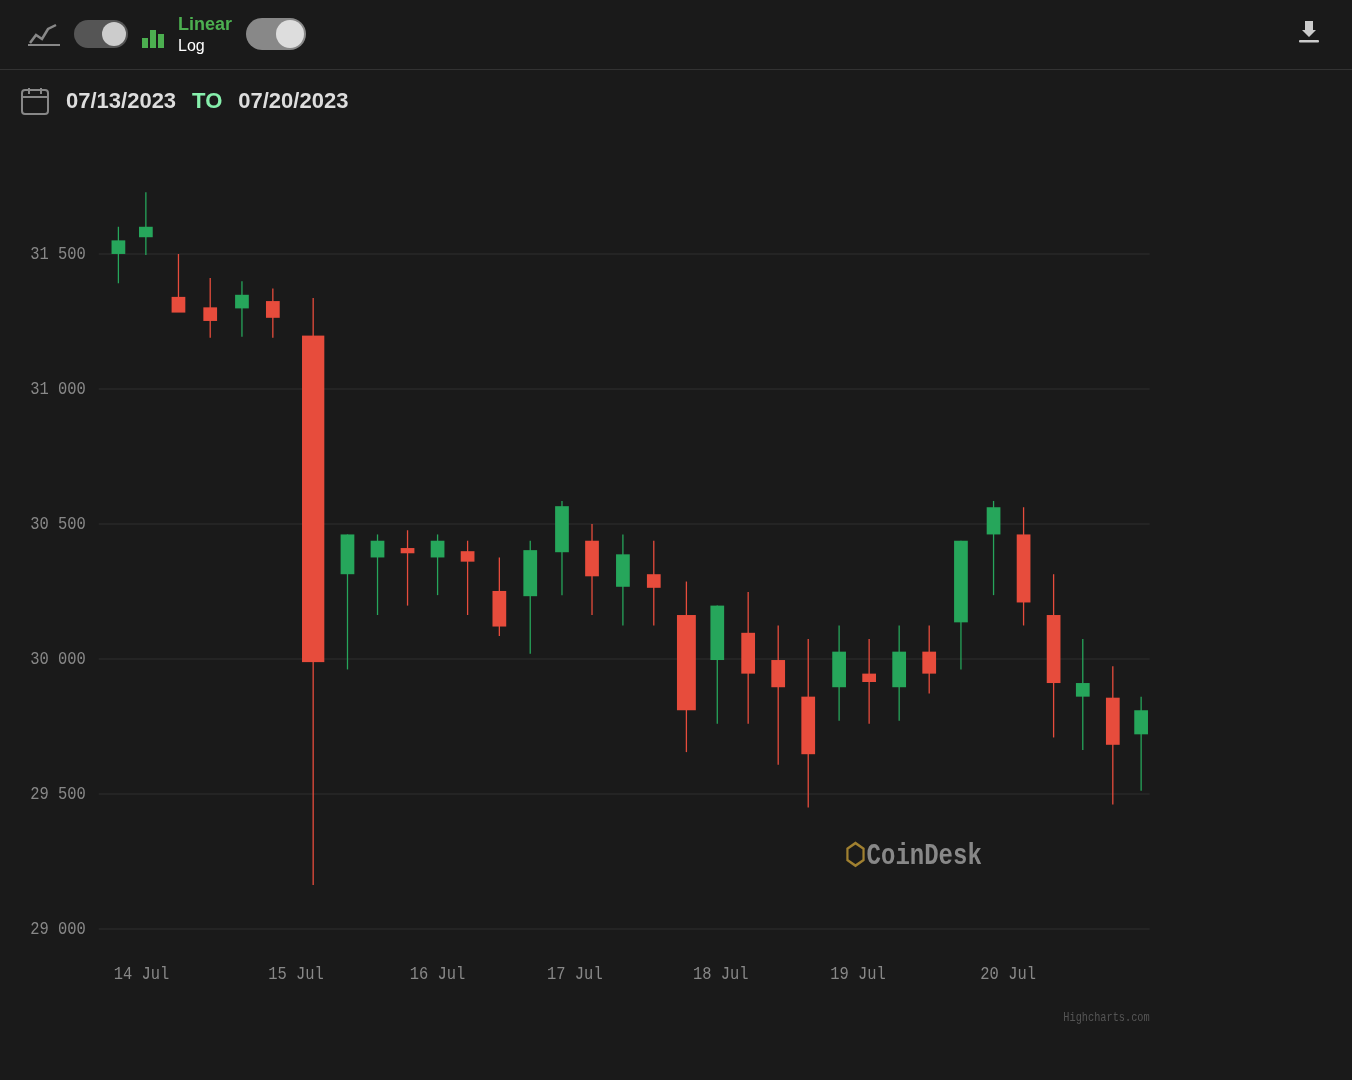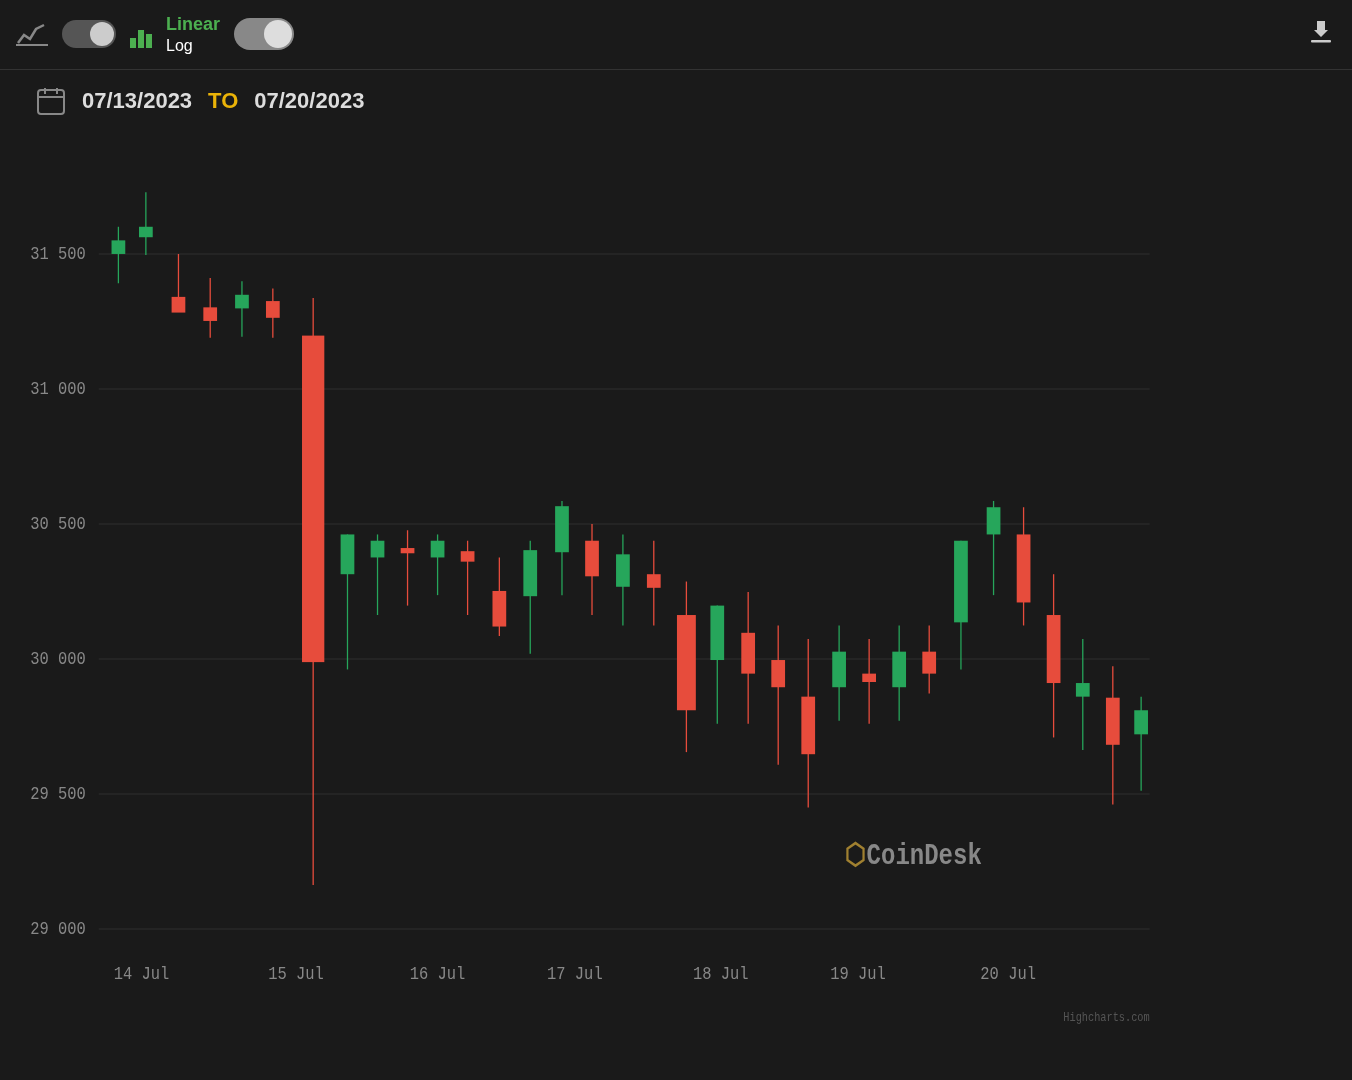--- a/index.html
+++ b/index.html
@@ -8,21 +8,21 @@
       color: #ccc;
       font-family: Arial, sans-serif;
       width: 1352px;
       height: 1080px;
       overflow: hidden;
     }
 
     .toolbar {
       display: flex;
       align-items: center;
-      padding: 14px 16px;
+      padding: 14px 28px;
       gap: 22px;
       border-bottom: 1px solid #333;
     }
 
     .toolbar-left {
       display: flex;
       align-items: center;
       gap: 14px;
     }
 
@@ -124,21 +124,21 @@
 
     .download-btn {
       margin-left: auto;
       cursor: pointer;
       color: #ccc;
     }
 
     .date-bar {
       display: flex;
       align-items: center;
-      padding: 16px 36px;
+      padding: 16px 20px;
       gap: 16px;
       font-size: 20px;
       color: #ccc;
       font-weight: bold;
     }
 
     .calendar-icon {
       width: 30px;
       height: 30px;
     }
@@ -149,21 +149,21 @@
       gap: 16px;
     }
 
     .date-text {
       font-weight: bold;
       font-size: 22px;
       color: #ddd;
     }
 
     .to-text {
-      color: #eab308;
+      color: #86efac;
       font-size: 22px;
       font-weight: bold;
     }
 
     .chart-container {
       position: relative;
       width: 1160px;
       height: calc(1080px - 120px - 60px);
       margin-top: 10px;
       font-family: Liberation Mono, monospace;

